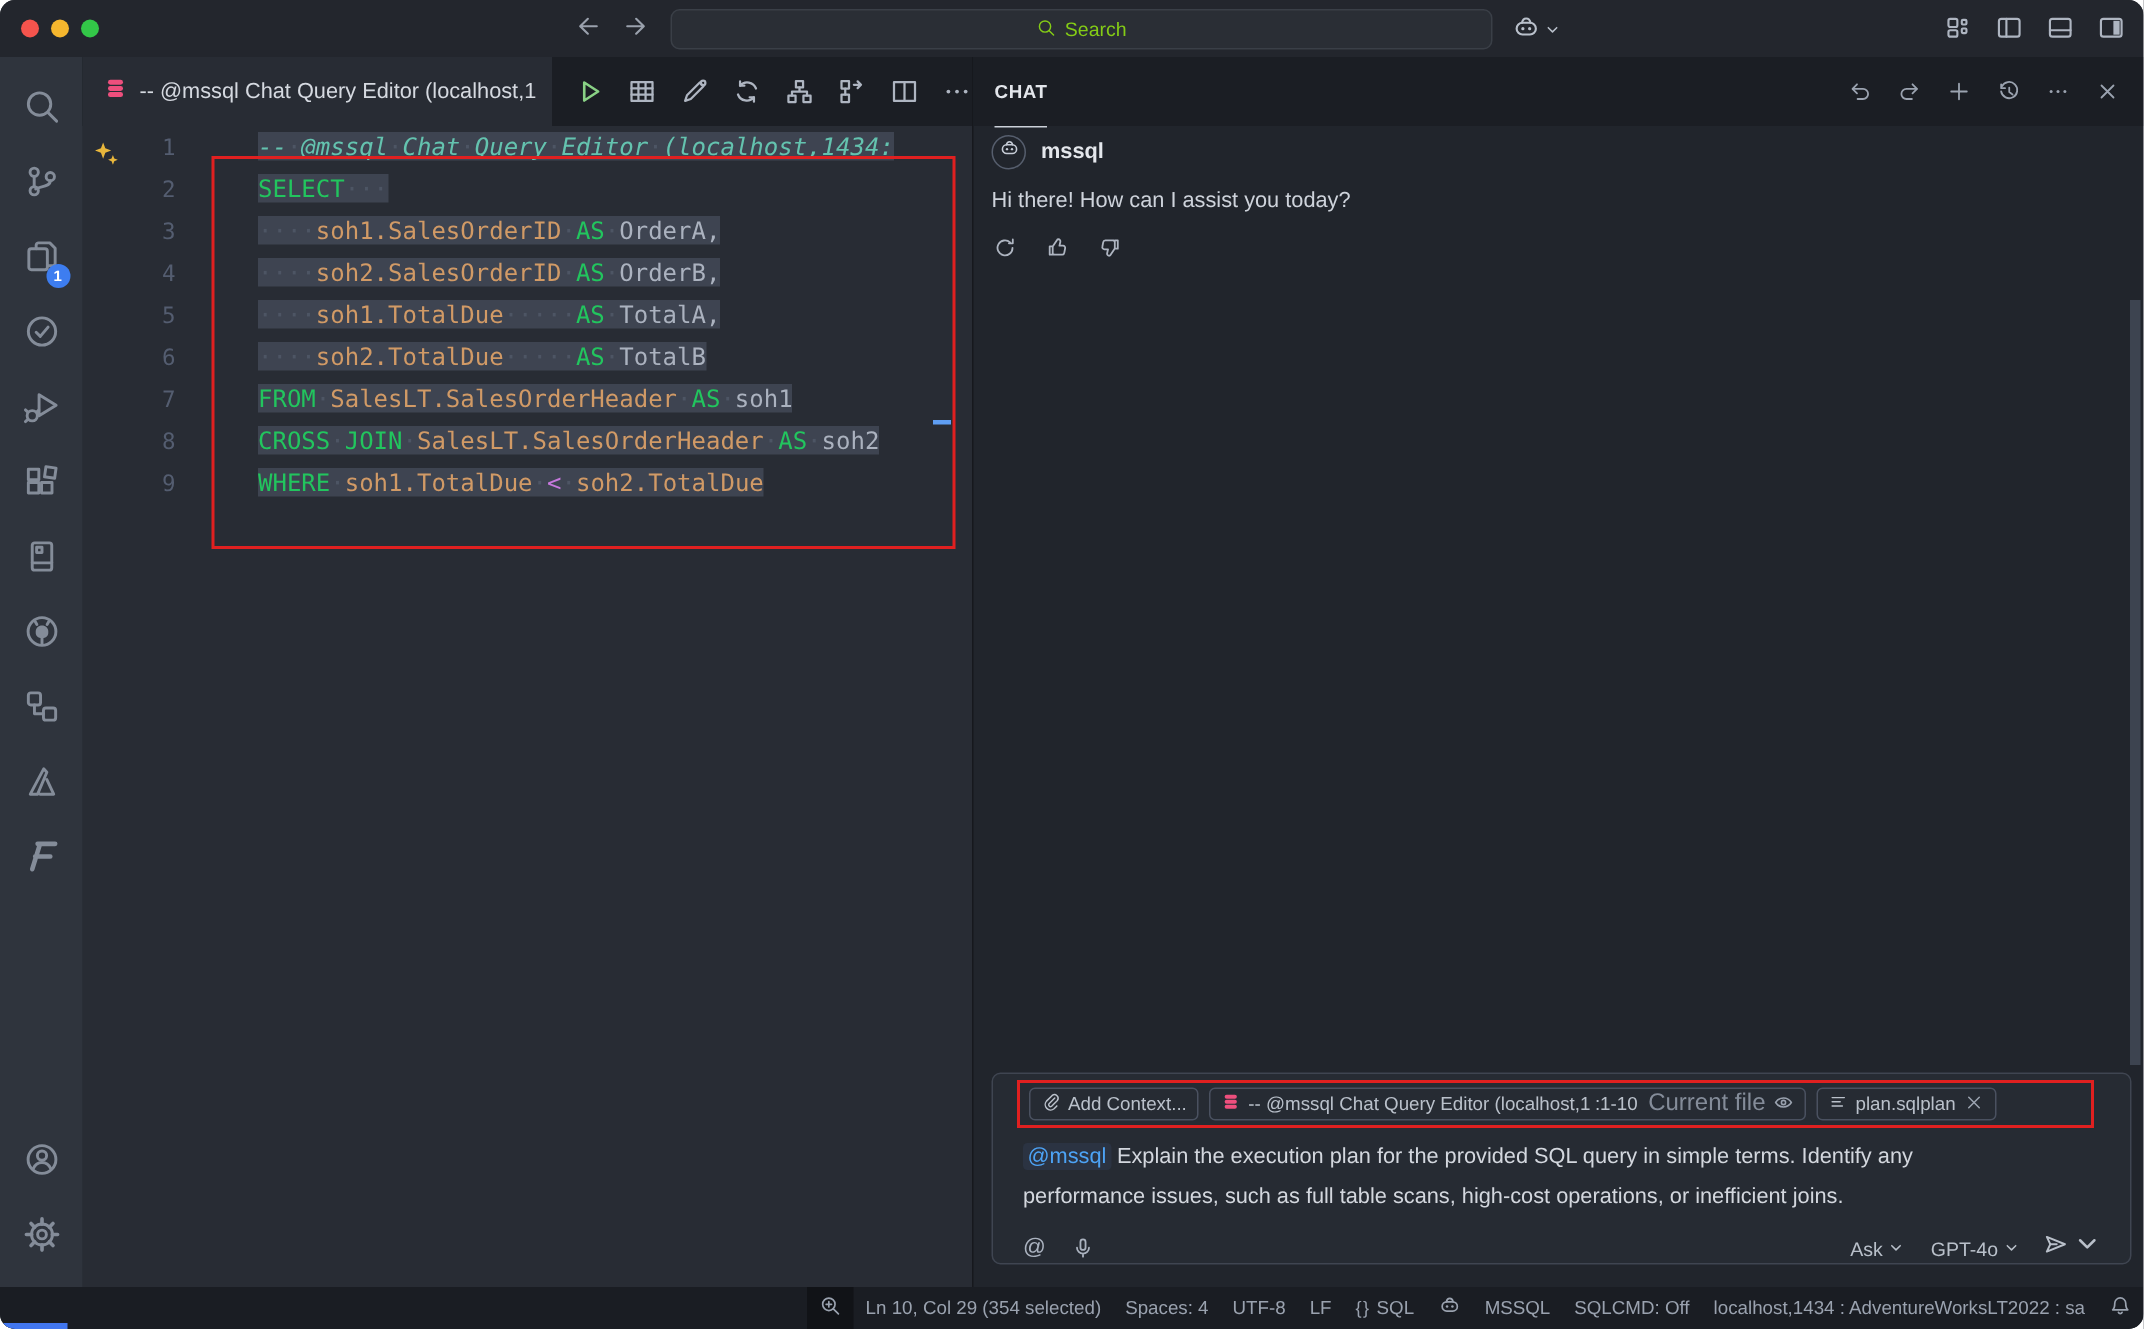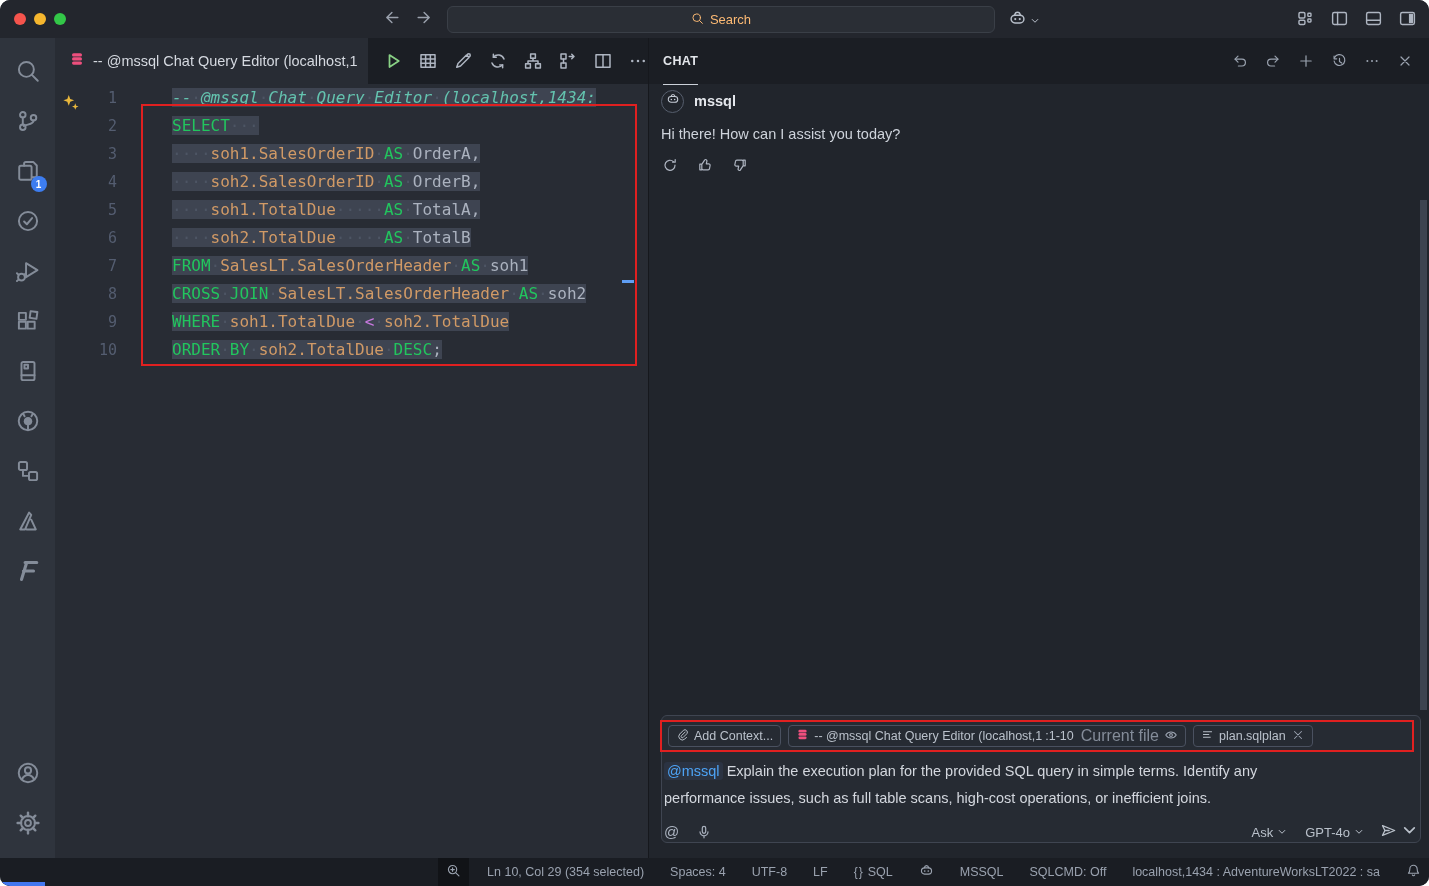--- a/index.html
+++ b/index.html
@@ -6,21 +6,21 @@
   body{width:1429px;height:886px;font-family:"Liberation Sans","DejaVu Sans",sans-serif;-webkit-font-smoothing:antialiased;}
   .window{width:1429px;height:886px;border-radius:10px;overflow:hidden;display:flex;flex-direction:column;background:#282c34;position:relative;}
 
   
   .titlebar{height:38px;background:#23262d;position:relative;flex:none;}
   .traffic{position:absolute;left:14px;top:13px;display:flex;gap:8px;}
   .traffic span{width:12px;height:12px;border-radius:50%;display:block;}
   .tl-close{background:#f5544d;}.tl-min{background:#f5b62e;}.tl-zoom{background:#33c748;}
   .nav-arrows{position:absolute;left:383px;top:8px;display:flex;gap:12px;color:#9aa1ad;}
   .nav-arrows .icon svg{width:19px;height:19px;}
-  .searchbox{position:absolute;left:447px;top:6px;width:546px;height:25px;border:1px solid #3a3f47;background:#2a2e35;border-radius:6px;display:flex;align-items:center;justify-content:center;gap:6px;color:#fdba74;font-size:13px;}
+  .searchbox{position:absolute;left:447px;top:6px;width:546px;height:25px;border:1px solid #3a3f47;background:#2a2e35;border-radius:6px;display:flex;align-items:center;justify-content:center;gap:6px;color:#84cc16;font-size:13px;}
   .searchbox .icon svg{width:13px;height:13px;}
   .copilot-menu{position:absolute;left:1008px;top:9px;display:flex;align-items:center;gap:3px;color:#b9c0cb;}
   .copilot-menu .icon svg{width:19px;height:19px;}
   .copilot-menu .chev svg{width:10px;height:10px;}
   .layout-icons{position:absolute;right:12px;top:9px;display:flex;gap:15px;color:#aeb5c1;}
   .layout-icons .icon svg{width:19px;height:19px;}
 
   
   .main{flex:1;display:flex;min-height:0;}
 
@@ -73,21 +73,21 @@
   .msg-head{display:flex;align-items:center;gap:10px;height:26px;}
   .avatar{width:23px;height:23px;border-radius:50%;border:1px solid #565e6d;display:flex;align-items:center;justify-content:center;color:#c6ccd6;box-sizing:border-box;}
   .avatar svg{width:14px;height:14px;}
   .msg-author{font-size:14.5px;font-weight:700;color:#e4e7ec;}
   .msg-text{font-size:14.5px;color:#ced3db;margin-top:12px;}
   .msg-actions{display:flex;gap:17px;margin-top:14px;color:#aeb5c1;}
   .msg-actions .mbtn{width:18px;height:18px;display:flex;align-items:center;justify-content:center;cursor:pointer;}
   .msg-actions svg{width:16px;height:16px;}
   .scroll-thumb{position:absolute;right:2px;top:116px;width:7px;height:510px;background:#3d4450;}
 
-  .input-box{position:absolute;left:12px;right:8px;bottom:15px;height:128px;background:#262b33;border:1px solid #3f4551;border-radius:6px;padding:4px 2px 0;box-sizing:border-box;}
+  .input-box{position:absolute;left:12px;right:8px;bottom:15px;height:128px;background:#262b33;border:1px solid #3f4551;border-radius:6px;padding:4px 20px 0;box-sizing:border-box;}
   .chips-row{display:flex;align-items:center;gap:7px;border:2px solid #e02020;padding:3px 6px;margin:0 4px 0 -4px;}
   .chip{height:22px;display:flex;align-items:center;gap:5px;padding:0 7px;border:1px solid #4a5160;border-radius:4px;font-size:12.5px;color:#bac1cb;white-space:nowrap;box-sizing:border-box;cursor:pointer;}
   .chip .icon svg{width:13px;height:13px;}
   .chip .meta{color:#848c99;font-size:16px;margin-left:2px;}
   .chip .trail svg{width:14px;height:14px;color:#9aa2af;}
   .query-text{font-size:14.5px;line-height:27px;color:#d3d7de;margin-top:6px;}
   .mention{color:#4da3f5;background:#2b3342;border-radius:3px;padding:1px 3px;}
   .input-footer{display:flex;align-items:center;margin-top:5px;height:30px;color:#aab2bf;}
   .input-footer .fbtn{display:flex;align-items:center;justify-content:center;cursor:pointer;}
   .input-footer .left-icons{display:flex;gap:17px;align-items:center;}
@@ -100,21 +100,21 @@
   .send-wrap .icon svg{width:17px;height:17px;}
   .gap18{width:18px;}
 
   
   .statusbar{height:28px;flex:none;background:#1a1d23;display:flex;align-items:center;font-size:12.5px;color:#9aa2af;position:relative;}
   .sb-item{display:flex;align-items:center;gap:5px;padding:0 8px;height:28px;cursor:pointer;white-space:nowrap;}
   .sb-item svg{width:15px;height:15px;}
   .sb-accent{background:#4277f0;color:#fff;width:45px;box-sizing:border-box;justify-content:center;border-bottom-left-radius:10px;}
   .sb-dark{background:#111317;}
   .sb-gap{flex:1;}
-  .sb-right{display:flex;align-items:flex-end;height:28px;gap:10px;}
+  .sb-right{display:flex;align-items:flex-end;height:28px;}
 </style>
 </head>
 <body>
 
 <div class="window">
 
   <div class="titlebar">
     <div class="traffic">
       <span class="tl-close"></span>
       <span class="tl-min"></span>
@@ -364,24 +364,20 @@
               <span class="gutter"><span class="num">7</span></span>
               <span class="code-text"><span class="sel"><span class="tk-k">FROM</span><span class="tk-w">·</span><span class="tk-i">SalesLT.SalesOrderHeader</span><span class="tk-w">·</span><span class="tk-k">AS</span><span class="tk-w">·</span><span class="tk-t">soh1</span></span></span>
             </div>
             <div class="line">
               <span class="gutter"><span class="num">8</span></span>
               <span class="code-text"><span class="sel"><span class="tk-k">CROSS</span><span class="tk-w">·</span><span class="tk-k">JOIN</span><span class="tk-w">·</span><span class="tk-i">SalesLT.SalesOrderHeader</span><span class="tk-w">·</span><span class="tk-k">AS</span><span class="tk-w">·</span><span class="tk-t">soh2</span></span></span>
             </div>
             <div class="line">
               <span class="gutter"><span class="num">9</span></span>
               <span class="code-text"><span class="sel"><span class="tk-k">WHERE</span><span class="tk-w">·</span><span class="tk-i">soh1.TotalDue</span><span class="tk-w">·</span><span class="tk-o">&lt;</span><span class="tk-w">·</span><span class="tk-i">soh2.TotalDue</span></span></span>
-            </div>
-            <div class="line">
-              <span class="gutter"><span class="num">10</span></span>
-              <span class="code-text"><span class="sel"><span class="tk-k">ORDER</span><span class="tk-w">·</span><span class="tk-k">BY</span><span class="tk-w">·</span><span class="tk-i">soh2.TotalDue</span><span class="tk-w">·</span><span class="tk-k">DESC</span><span class="tk-t">;</span></span></span>
             </div>
           </div>
         <div class="annotation-box box-code"></div>
         <div class="cursor-mark"></div>
       </div>
     </div>
 
     <div class="chat-col">
       <div class="chat-header">
         <div class="chat-tab">CHAT</div>

